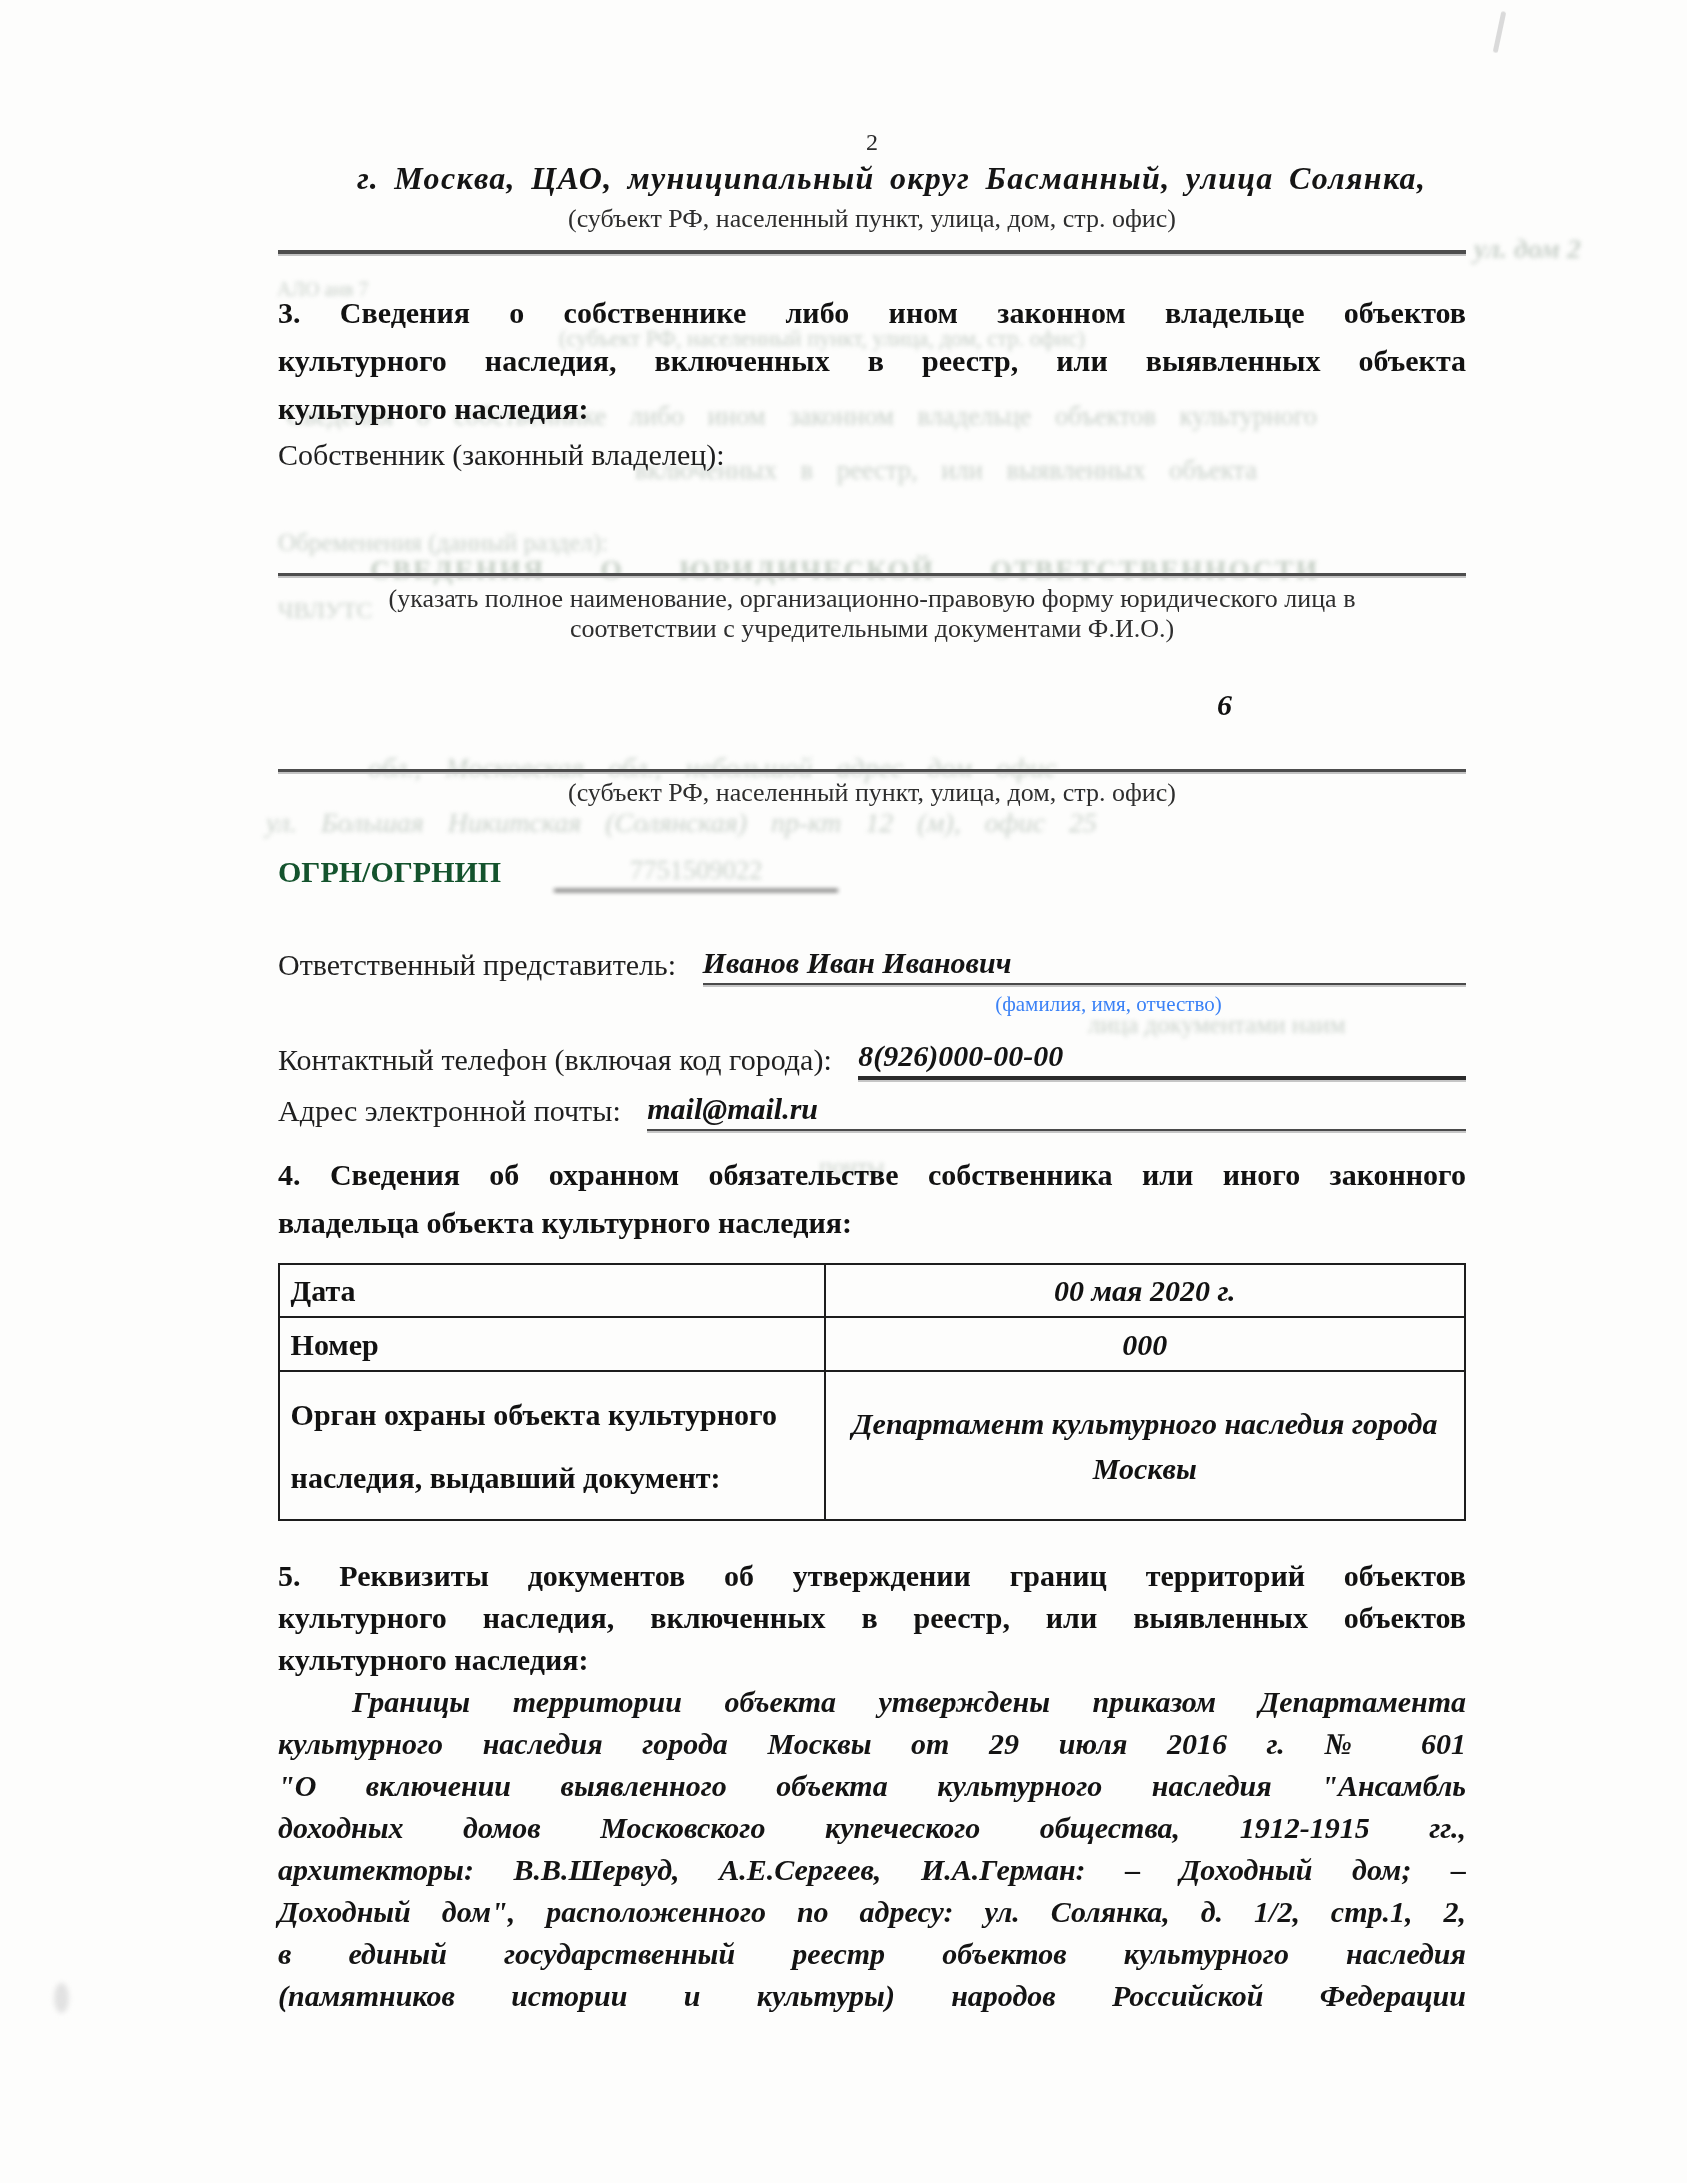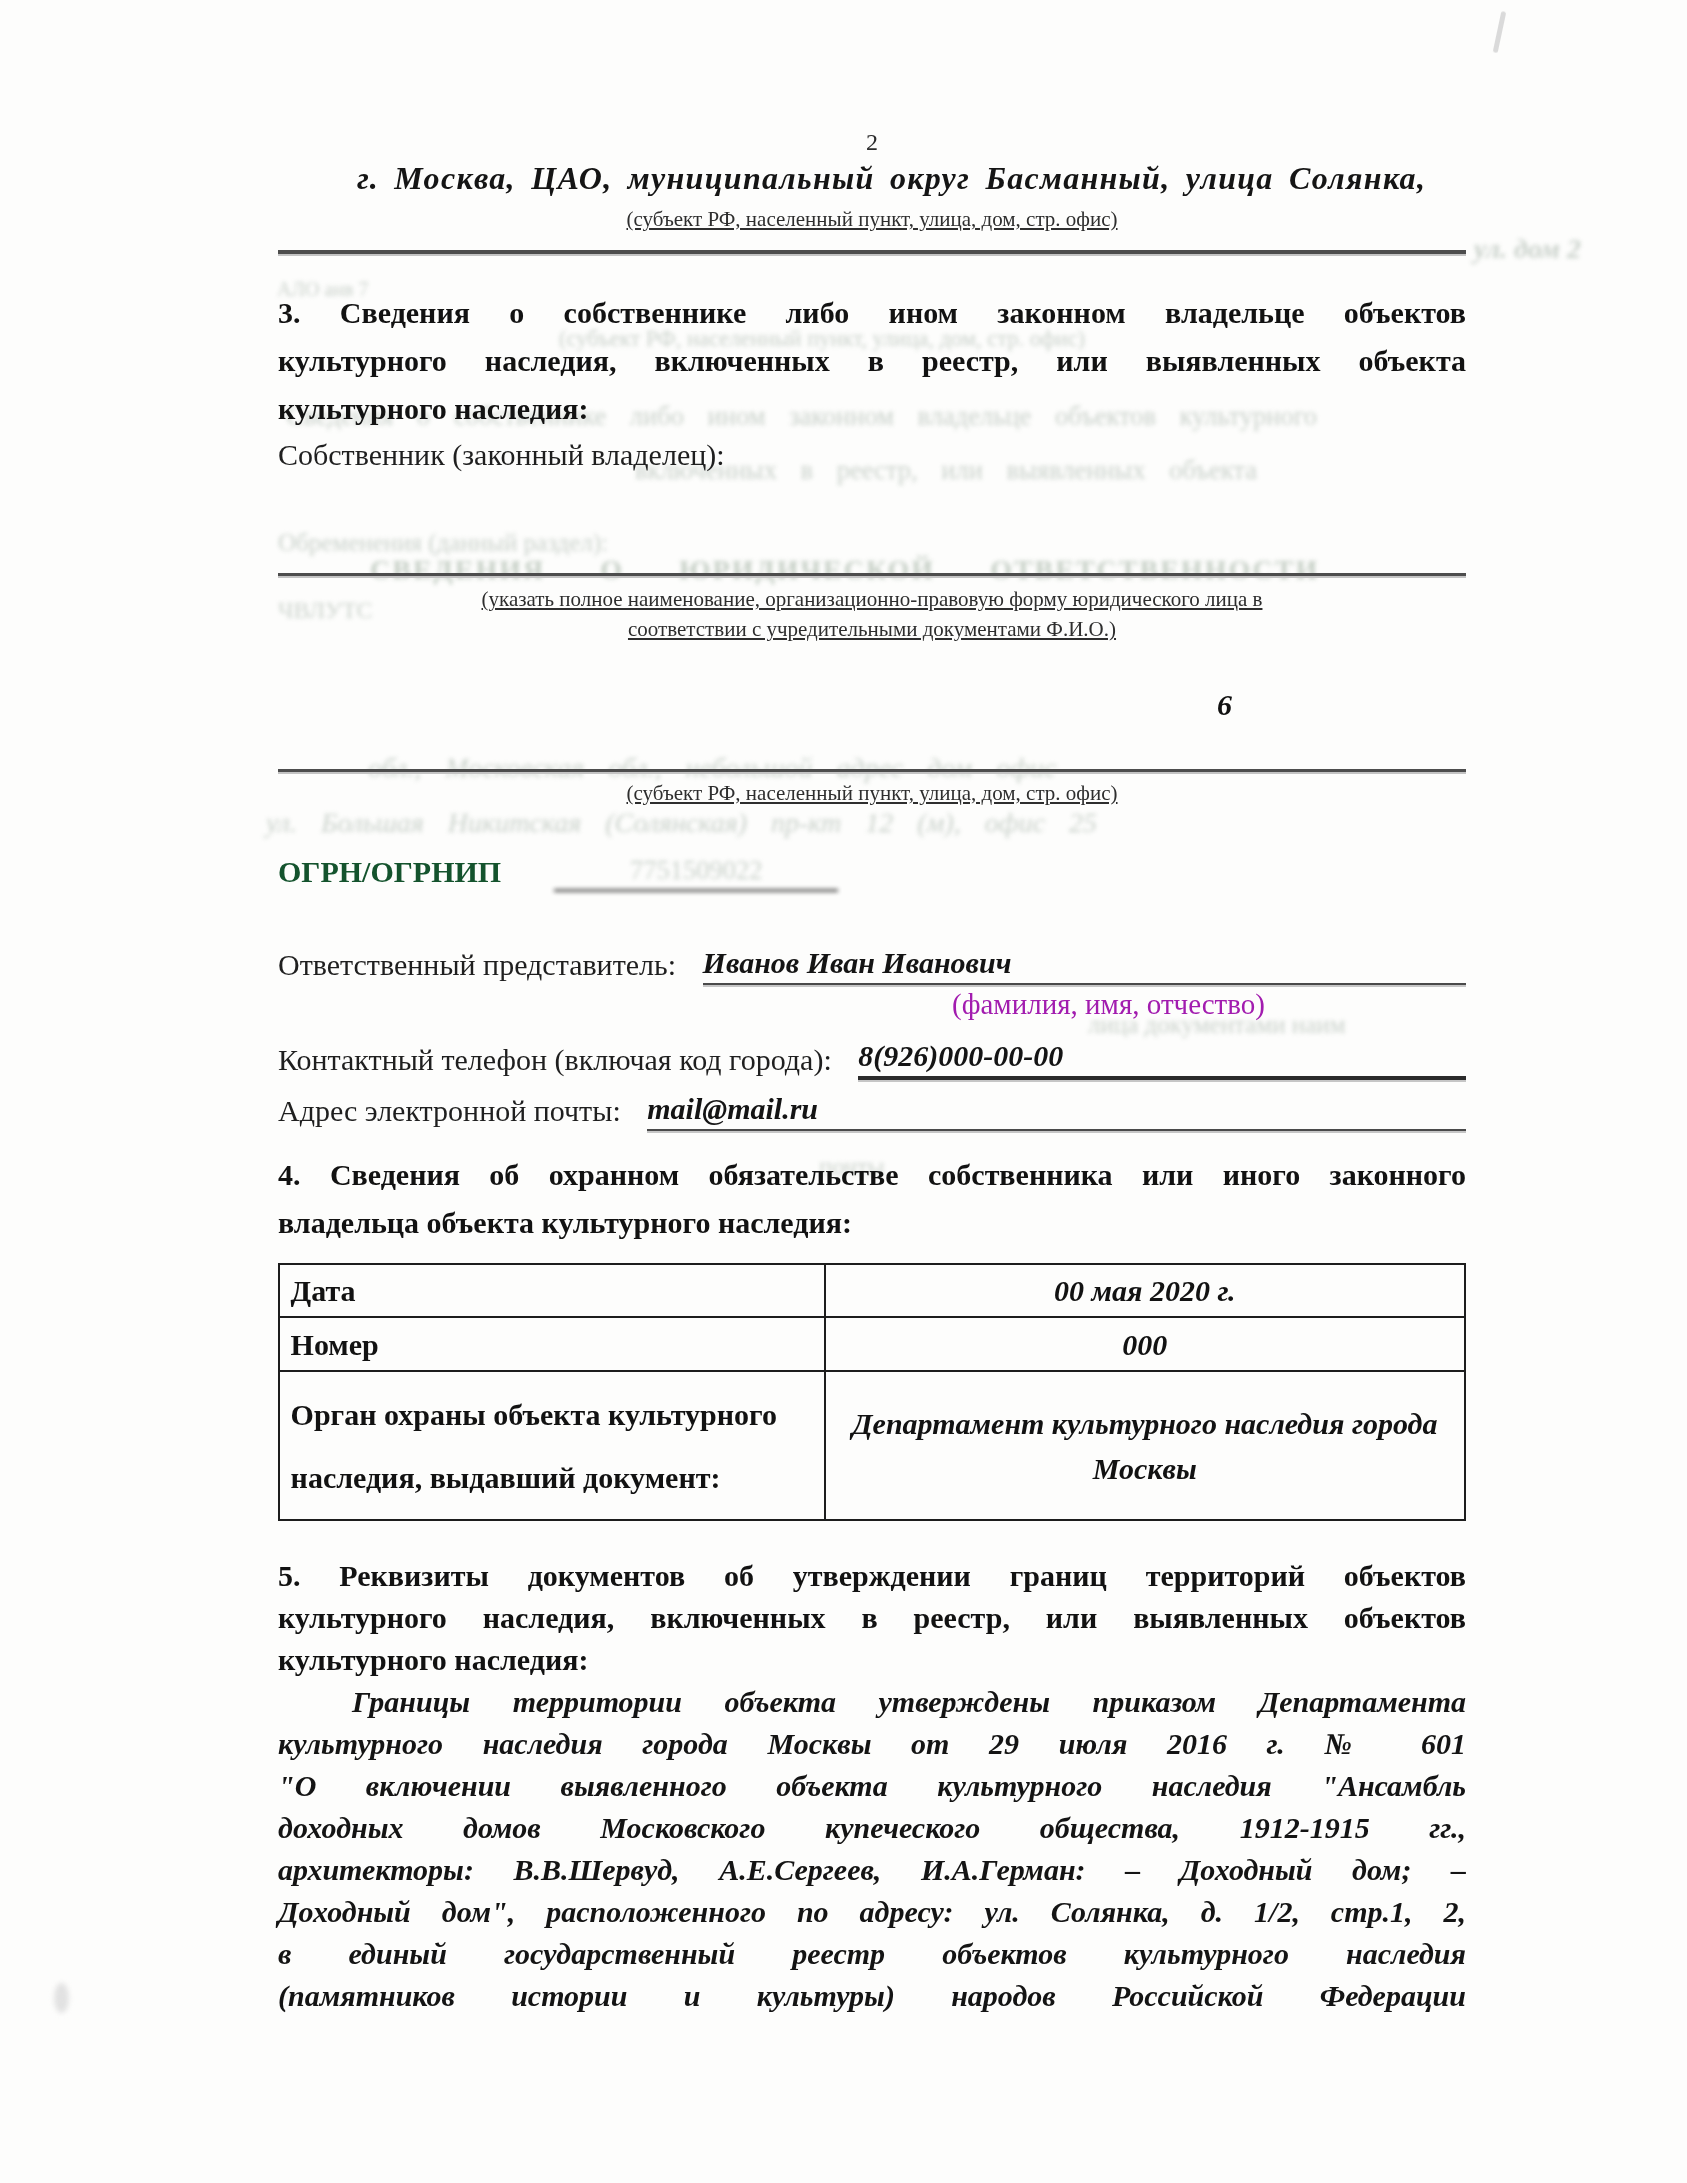--- a/index.html
+++ b/index.html
@@ -8,21 +8,21 @@
     background:#fdfdfc; overflow:hidden;
     font-family:"Liberation Serif", serif; color:#1f1f1f;
   }
   .content{position:absolute; left:278px; top:0; width:1188px; z-index:2;}
   .page-num{margin-top:126px; text-align:center; font-size:24px; line-height:32px; color:#2b2b2b;}
   .addr{
     padding-left:79px; white-space:nowrap;
     font-weight:bold; font-style:italic; font-size:32px; line-height:41px;
     letter-spacing:1.3px; word-spacing:6px; color:#151515;
   }
-  .cap{font-size:21px; line-height:30px; text-align:center; color:#2e2e2e;text-decoration:underline;}
+  .cap{font-size:26px; line-height:30px; text-align:center; color:#2e2e2e;}
   .cap-tight{margin-top:5.3px;}
   .rule{height:3.3px; background:#4d4d4d; box-shadow:0 2px 0 #c3c3c3; margin-top:16px;}
   .rule-2{margin-top:98px;}
   .rule-3{margin-top:44px;}
   .h-bold{font-weight:bold; font-size:30px; line-height:48px; color:#121212;}
   .h-64{line-height:42px;}
   .jline{text-align:justify; text-align-last:justify; -moz-text-align-last:justify;}
   .s3-head{margin-top:35px;}
   .owner-label{font-size:30px; line-height:41px; margin-top:1.3px;}
   .owner-cap{margin-top:8px;}
@@ -42,21 +42,21 @@
   .row-email{margin-top:8px;}
   .field-label{font-size:30px; line-height:41px; white-space:nowrap;}
   .field-cell{
     flex:1; margin-left:26.5px; border-bottom:2.6px solid #4a4a4a; box-shadow:0 2px 0 #c6c6c6;
     text-align:left; font-weight:bold; font-style:italic; font-size:30px; line-height:41px;
     position:relative; color:#141414;
   }
   .cell-phone{border-bottom:4px solid #2b2b2b;}
   .sub-cap-row{display:flex; margin-top:4px;}
   .sub-cap-spacer{width:473px;}
-  .sub-cap{flex:1; font-size:29px; line-height:30px; text-align:center; color:#a21caf;}
+  .sub-cap{flex:1; font-size:21px; line-height:30px; text-align:center; color:#3b82f6;}
   .s4-head{margin-top:20px;}
   table.ob-table{
     margin-top:16px; width:100%; border-collapse:collapse;
     border:2.6px solid #1d1d1d;
   }
   table.ob-table td{border:2px solid #1d1d1d; vertical-align:middle;}
   td.t-label{
     width:46%; font-weight:bold; font-size:30px; line-height:41px;
     padding:5.3px 10.6px; color:#121212;
   }

